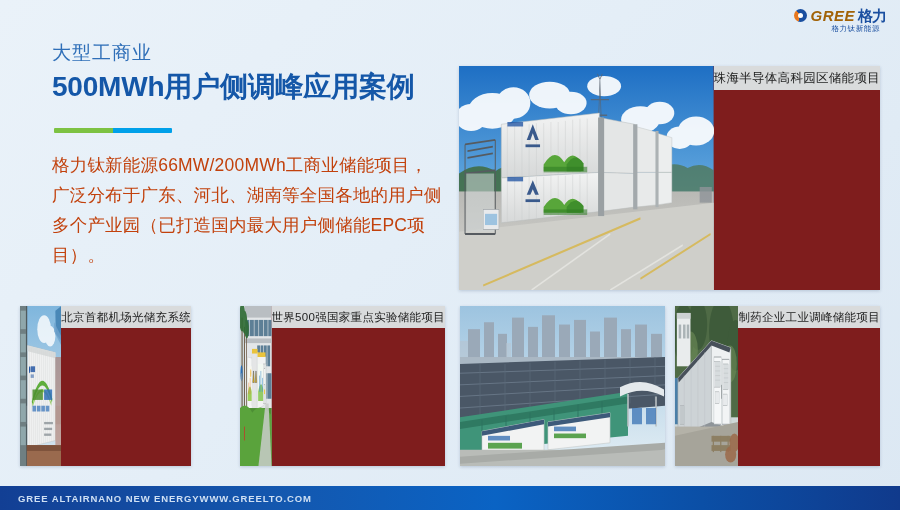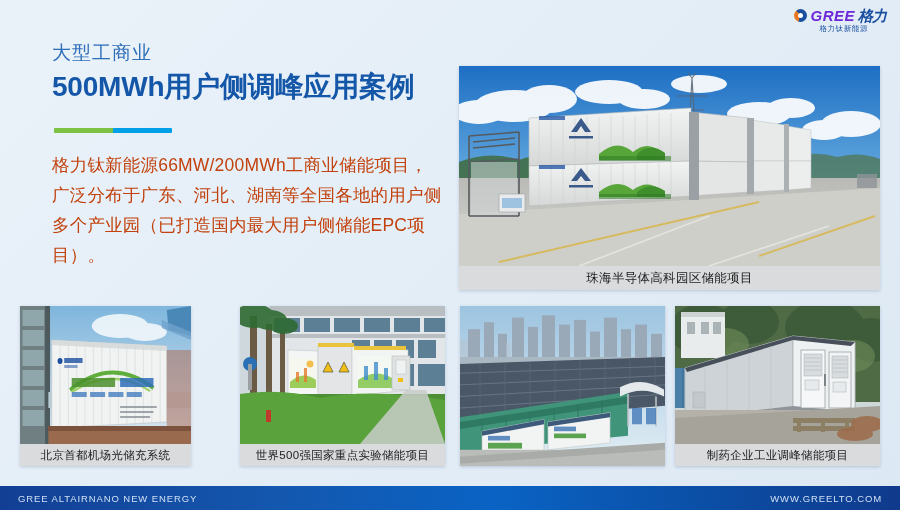--- a/index.html
+++ b/index.html
@@ -20,30 +20,30 @@
   .logo-mark{
     width:13px;height:13px;border-radius:50%;
     background:conic-gradient(from 200deg,#e8781f 0deg 120deg,#1a4fa0 120deg 360deg);
     position:relative;flex:0 0 auto;
   }
   .logo-mark:after{
     content:"";position:absolute;left:4px;top:4px;width:5px;height:5px;
     border-radius:50%;background:#ffffff;
   }
   .logo-gree{
-    font-size:15px;font-weight:bold;letter-spacing:.5px;color:#6d28d9;
+    font-size:15px;font-weight:bold;letter-spacing:.5px;color:#a16207;
     font-family:"Liberation Sans", sans-serif;font-style:italic;
   }
   .logo-cn-mark{
-    font-size:15px;font-weight:bold;color:#1a4fa0;font-style:italic;
+    font-size:15px;font-weight:bold;color:#1a4fa0;
     letter-spacing:-1px;
   }
   .logo-sub{
     font-size:7.5px;color:#1a4fa0;letter-spacing:.6px;margin-top:2px;
-    margin-right:18px;
+    margin-right:6px;
   }
 
   
   .left-col{
     position:absolute; left:42px; top:40px; width:400px;margin-left:10px;
   }
   .eyebrow{
     font-size:19px; color:#2f6fb8; letter-spacing:1px;
     font-family:"Liberation Sans", sans-serif; font-weight:normal;
   }
@@ -58,44 +58,45 @@
   .rule .g{ flex:1; background:#7dc242; }
   .rule .b{ flex:1; background:#00a0e9; }
   .body-text{
     margin-top:17px; font-size:17.5px; line-height:1.72;
     color:#c2410c; letter-spacing:0.2px; width:392px;
     font-family:"Liberation Sans", sans-serif;
   }
 
   
   .card{
-    position:absolute; background:#eab308;
+    position:absolute; background:#7f1d1d;
     box-shadow:0 1px 3px rgba(40,70,110,.22);
-    display:flex; flex-direction:column; overflow:hidden;
+    display:flex; flex-direction:row; overflow:hidden;
   }
   .card .photo{ position:relative; overflow:hidden; flex:1 1 auto; }
   .card .cap{
     background:#d9dbdc; color:#1d1d1d; text-align:center;
     font-size:11.5px; line-height:22px; height:22px;
     letter-spacing:.3px; white-space:nowrap;
     font-family:"Liberation Sans", sans-serif;
   }
   #card-hero{ left:459px; top:66px; width:421px; height:224px; }
   #card-hero .cap{ font-size:12.5px; height:24px; line-height:24px; }
   #card-1{ left:20px;  top:306px; width:171px; height:160px; }
   #card-2{ left:240px; top:306px; width:205px; height:160px; }
   #card-3{ left:460px; top:306px; width:205px; height:160px; }
   #card-4{ left:675px; top:306px; width:205px; height:160px; }
 
   
   .footer{
     position:absolute; left:0; bottom:0; width:900px; height:24px;
     background:linear-gradient(90deg,#123f94 0%,#1457ae 30%,#0a63c4 55%,#0b4fa6 78%,#103a8c 100%);
-    display:flex; align-items:center; justify-content:space-between;
+    display:flex; align-items:center; justify-content:flex-start;
     padding:0 18px;
+    font-weight:bold;
   }
   .footer span{
     color:#cfe0f4; font-size:9.5px; letter-spacing:.9px;
     font-family:"Liberation Sans", sans-serif;
   }
 
   
   svg.scene{ display:block; width:100%; height:100%; }
 </style>
 </head>

